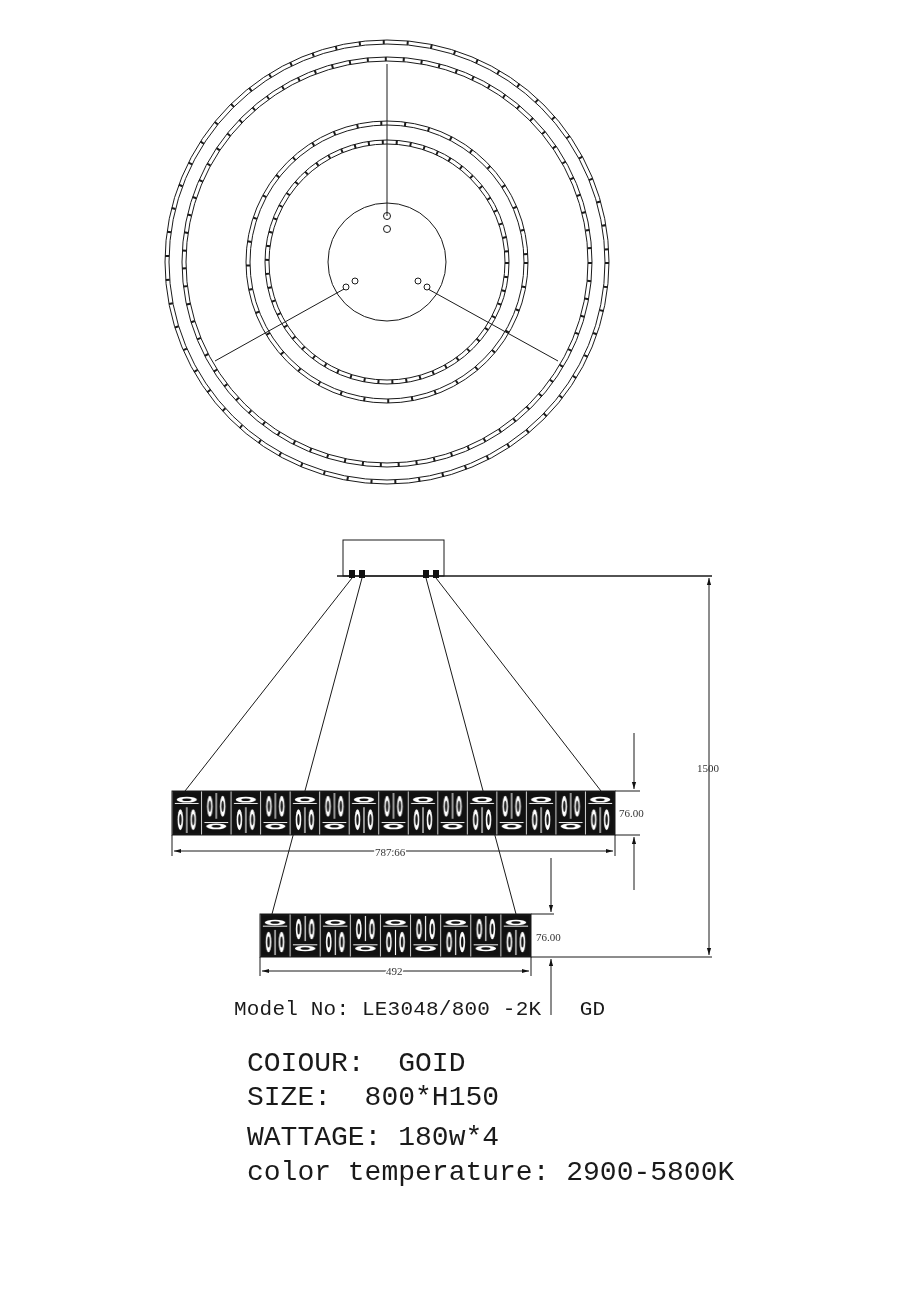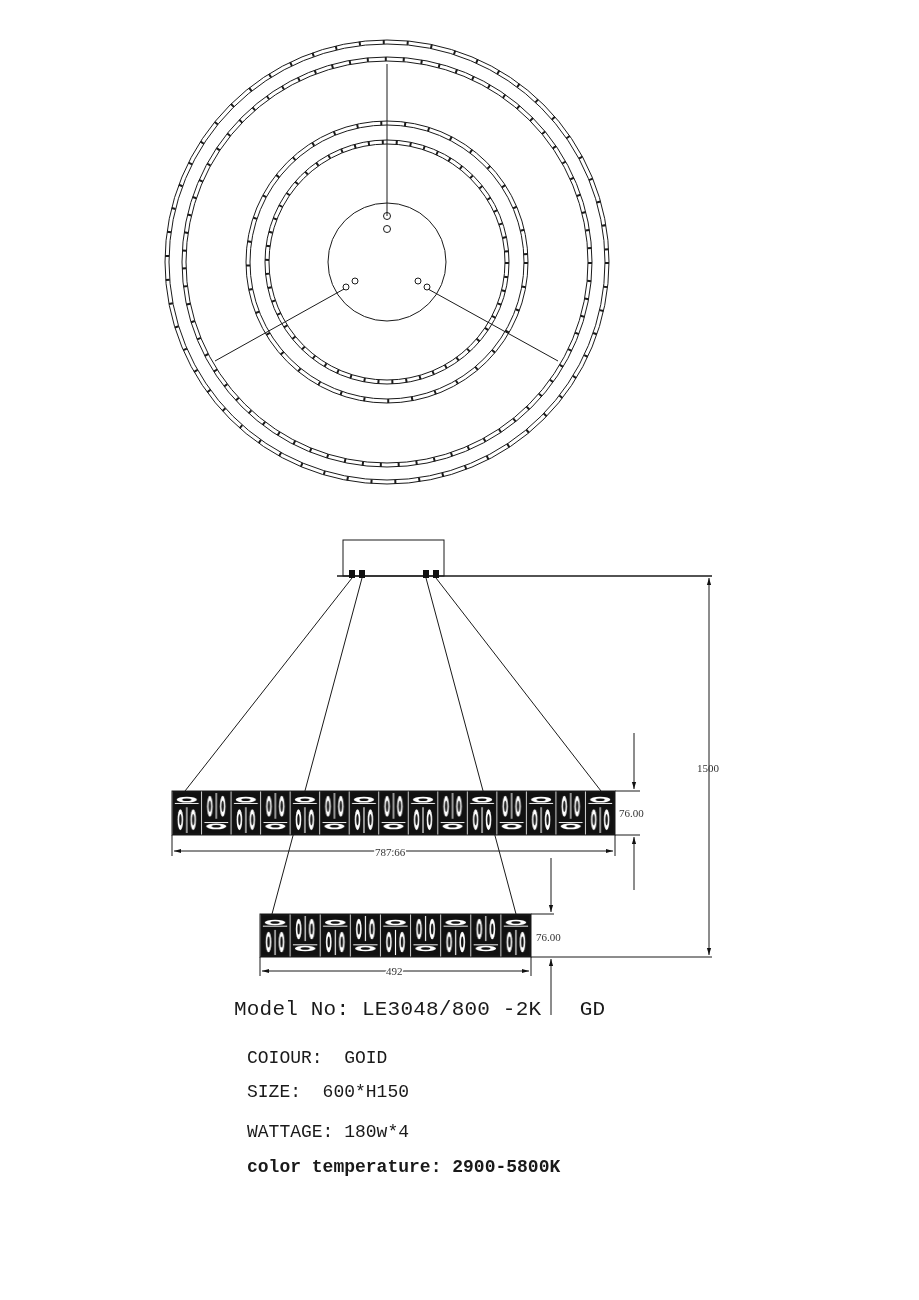--- a/index.html
+++ b/index.html
@@ -2,21 +2,21 @@
 <html><head>
 <meta charset="utf-8">
 <style>
   html, body { margin: 0; padding: 0; background: #ffffff; }
   body { width: 919px; height: 1300px; position: relative; overflow: hidden;
          font-family: "Liberation Serif", "DejaVu Serif", serif; color: #111; }
   #drawing { position: absolute; left: 0; top: 0; }
   .spec { position: absolute; font-family: "Liberation Mono", "DejaVu Sans Mono", monospace;
           color: #1a1a1a; white-space: pre; text-align: center; }
   .model { left: 234px; top: 998px; font-size: 21px; letter-spacing: 0.2px; }
-  .spec-line { left: 247px; font-size: 18px; }
+  .spec-line { left: 247px; font-size: 28px; }
   .dim-label { font-family: "Liberation Serif", "DejaVu Serif", serif; font-size: 11px; fill: #333; }
 </style>
 </head>
 <body>
 
 <svg id="drawing" width="919" height="1300" viewBox="0 0 919 1300" xmlns="http://www.w3.org/2000/svg">
   <defs>
     <marker id="arrow" viewBox="0 0 10 10" refX="10" refY="5" markerWidth="7" markerHeight="16" orient="auto-start-reverse" markerUnits="userSpaceOnUse">
       <path d="M0,2 L10,5 L0,8 z" fill="#111"></path>
     </marker>
@@ -236,15 +236,15 @@
 
   <text class="dim-label" x="697" y="772">1500</text>
   <text class="dim-label" x="619" y="817">76.00</text>
   <text class="dim-label" x="375" y="856" style="paint-order:stroke; stroke:#fff; stroke-width:3px;">787.66</text>
   <text class="dim-label" x="536" y="941">76.00</text>
   <text class="dim-label" x="386" y="975" style="paint-order:stroke; stroke:#fff; stroke-width:3px;">492</text>
 </svg>
 
 <div class="spec model">Model No: LE3048/800 -2K   GD</div>
 <div class="spec spec-line" style="top:1048px;">COIOUR:  GOID</div>
-<div class="spec spec-line" style="top:1082px;">SIZE:  600*H150</div>
+<div class="spec spec-line" style="top:1082px;">SIZE:  800*H150</div>
 <div class="spec spec-line" style="top:1122px;">WATTAGE: 180w*4</div>
-<div class="spec spec-line" style="top:1157px;font-weight:bold;">color temperature: 2900-5800K</div>
+<div class="spec spec-line" style="top:1157px;">color temperature: 2900-5800K</div>
 
 </body></html>

